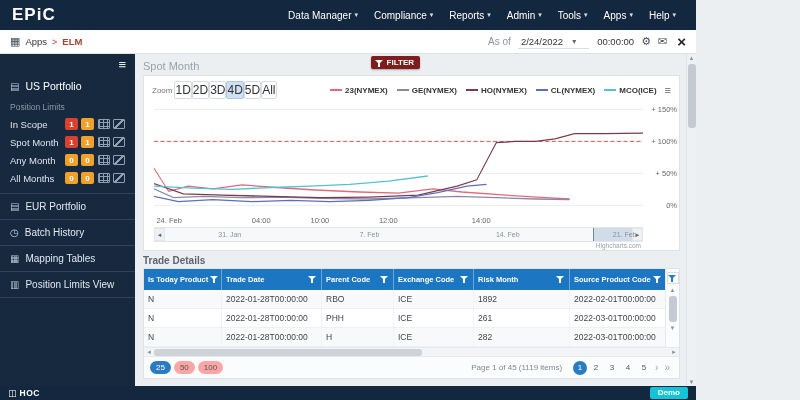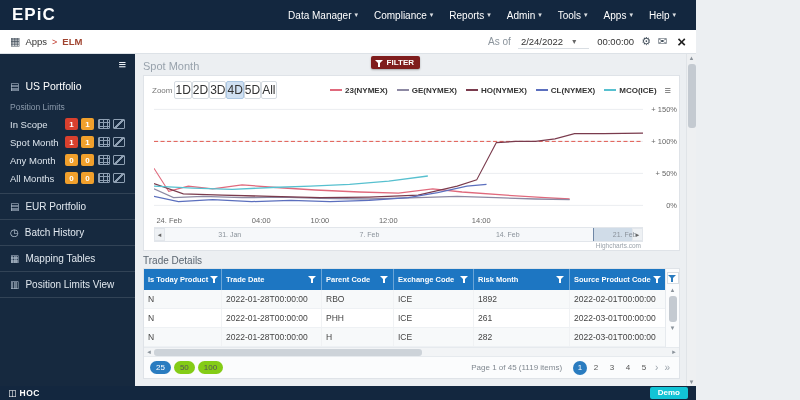--- a/index.html
+++ b/index.html
@@ -73,21 +73,21 @@
   .xlabel{position:absolute;top:1px;font-size:7.5px;color:#666;white-space:nowrap}
   .navigator{position:relative;height:15px;margin:1px 36px 0 10px;background:#f6f8fa;border:1px solid #e2e6eb}
   .nav-label{position:absolute;top:3px;font-size:7px;color:#8a929a;white-space:nowrap}
   .nav-sel{position:absolute;top:0;bottom:0;background:rgba(96,134,180,.25);border-left:1px solid #6f87a6;border-right:1px solid #6f87a6}
   .nav-arrow{position:absolute;top:0;bottom:0;width:11px;display:flex;align-items:center;justify-content:center;font-size:7px;color:#666;background:#eef1f4;border:1px solid #e2e6eb;cursor:pointer}
   .nav-arrow.left{left:-1px}
   .nav-arrow.right{right:-1px}
   .credit{position:absolute;right:38px;bottom:1px;font-size:6.5px;color:#9aa2aa;cursor:pointer}
 
   
-  .td-title{font-size:10px;color:#5a6570;margin:4px 0 2px;font-weight:400}
+  .td-title{font-size:10px;color:#5a6570;margin:4px 0 2px;font-weight:700}
   .table-card{background:#fff;border:1px solid #dfe3e8;display:flex;flex-direction:column;height:111px}
   .tc-body{display:flex;flex:1;min-height:0}
   .grid{flex:1;min-width:0;overflow:hidden}
   .thead{display:flex;background:#1d76c2;height:21px}
   .th{display:flex;align-items:center;gap:2px;padding:0 4px;font-size:7.5px;font-weight:700;color:#fff;border-right:1px solid rgba(255,255,255,.35);white-space:nowrap;overflow:hidden;cursor:pointer}
   .th .funnel{margin-left:auto;color:#fff}
   .tr{display:flex;height:19px;border-bottom:1px solid #eef1f4;font-size:8.5px;color:#444;cursor:pointer}
   .tr:nth-child(even){background:#f7f9fa}
   .td{display:flex;align-items:center;padding:0 4px;border-right:1px solid #f0f2f4;white-space:nowrap;overflow:hidden}
   .c0{flex:0 0 78px;width:78px}.c1{flex:0 0 100px;width:100px}.c2{flex:0 0 72px;width:72px}
@@ -101,21 +101,21 @@
   .right-rail{flex:0 0 14px;border-left:1px solid #e6eaee;display:flex;flex-direction:column;align-items:center;background:#fbfcfd}
   .funnel-btn{width:12px;height:12px;margin:3px 0 2px;background:#fff;border:1px solid #d7dde3;display:flex;align-items:center;justify-content:center;color:#2a7cc0;cursor:pointer}
   .funnel-btn .funnel{width:8px;height:8px}
   .vs-arrow{font-size:6px;color:#8a929a;cursor:pointer;line-height:8px}
   .vs-thumb{width:8px;flex:0 0 26px;background:#c4cad1;border-radius:3px;margin:2px 0;cursor:pointer}
   .hscroll{flex:0 0 9px;background:#f2f4f6;border-top:1px solid #e6eaee;display:flex;align-items:center}
   .hs-arrow{font-size:7px;color:#8a929a;width:10px;text-align:center;cursor:pointer}
   .hs-track{flex:1;height:7px;position:relative}
   .hs-thumb{position:absolute;left:0;top:0;height:7px;width:52%;background:#cdd3d9;border-radius:3px;cursor:pointer}
   .tfoot{flex:0 0 22px;display:flex;align-items:center;padding:0 6px;border-top:1px solid #e6eaee;background:#fbfcfd}
-  .size-pill{font-size:8px;color:#555;background:#84cc16;border-radius:8px;padding:2px 6px;margin-right:3px;cursor:pointer}
+  .size-pill{font-size:8px;color:#555;background:#fca5a5;border-radius:8px;padding:2px 6px;margin-right:3px;cursor:pointer}
   .size-pill.selected{background:#2a7cc0;color:#fff}
   .page-info{margin-left:auto;font-size:8px;color:#808890;margin-right:10px}
   .page-num{width:14px;height:14px;border-radius:50%;display:flex;align-items:center;justify-content:center;font-size:8px;color:#555;cursor:pointer;margin:0 1px}
   .page-num.current{background:#2a7cc0;color:#fff}
   .pg-arrow{font-size:10px;color:#9aa2aa;margin:0 3px;cursor:pointer}
 
   
   .page-vscroll{flex:0 0 10px;background:#eef0f2;border-left:1px solid #e0e4e8;display:flex;flex-direction:column;align-items:center;position:absolute;right:0;top:0;bottom:0;width:10px}
   .page-vscroll .vs-track{flex:1;width:8px;position:relative}
   .vs-thumb2{position:absolute;top:2px;left:0;width:8px;height:64px;background:#c4cad1;border-radius:3px;cursor:pointer}

